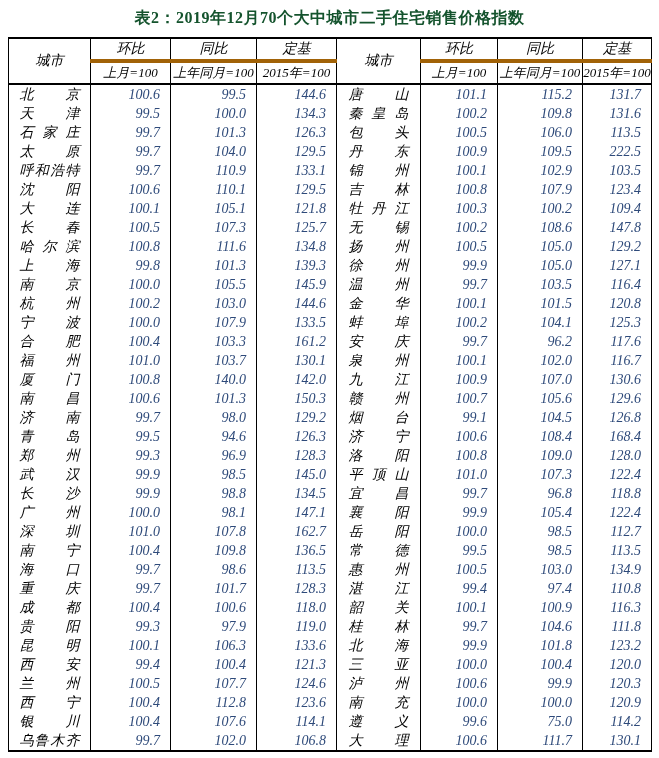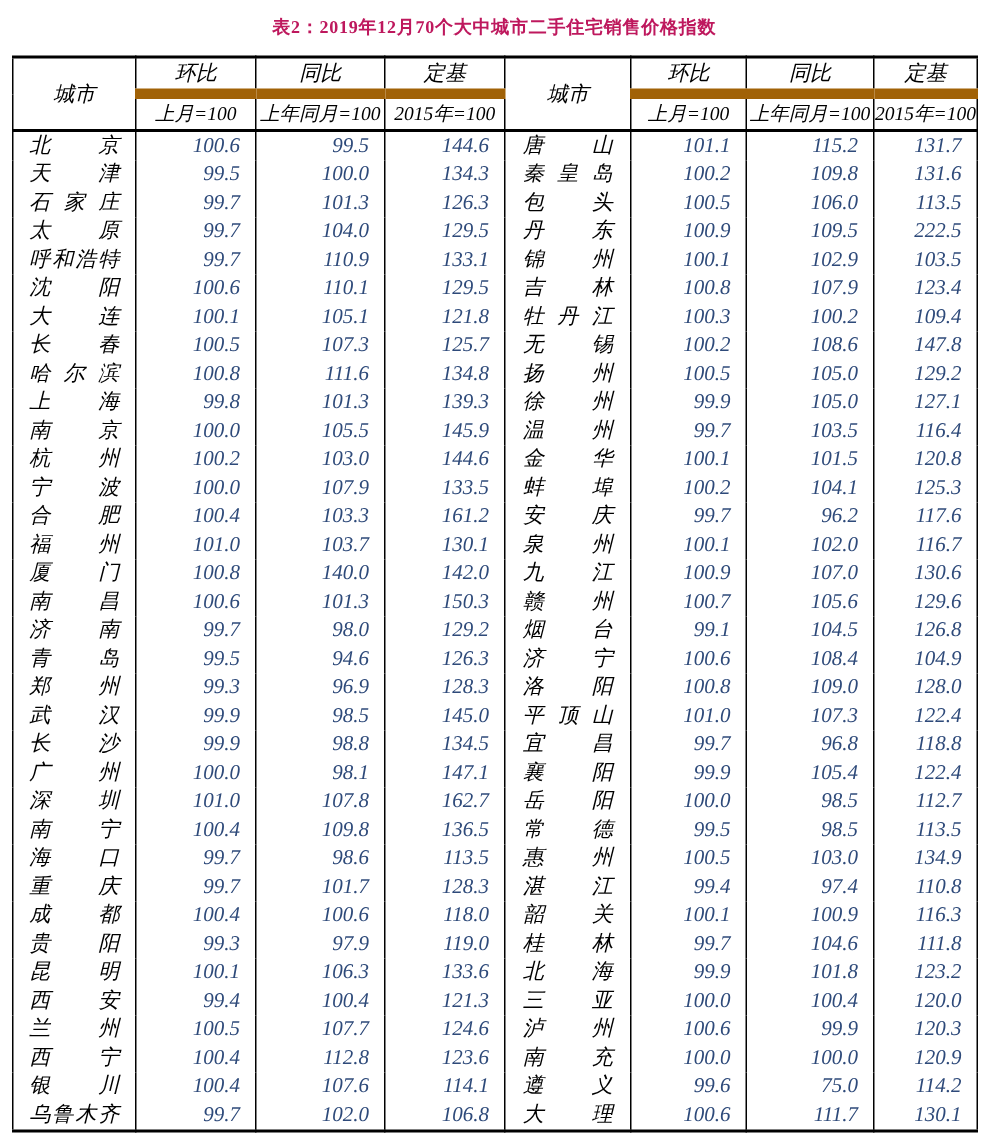--- a/index.html
+++ b/index.html
@@ -3,38 +3,38 @@
 <meta charset="utf-8">
 <style>
   html,body{margin:0;padding:0;background:#ffffff;}
   body{
     width:659px;height:758px;overflow:hidden;
     font-family:"Liberation Serif","DejaVu Serif",serif;
     color:#000;
   }
   .page-title{
     height:37px;display:flex;align-items:center;justify-content:center;
-    font-size:12px;font-weight:bold;letter-spacing:0.5px;color:#be185d;
+    font-size:16px;font-weight:bold;letter-spacing:0.5px;color:#14532d;
   }
   table.idx{
     border-collapse:collapse;table-layout:fixed;
     margin-left:8px;width:643px;
     border-top:2px solid #000;
     border-bottom:2px solid #000;
     border-left:1px solid #000;
     border-right:1px solid #000;
     font-style:italic;
   }
   col.c-city-l{width:82px;} col.c-mom-l{width:80px;} col.c-yoy-l{width:86px;} col.c-fix-l{width:80px;}
   col.c-city-r{width:84px;} col.c-mom-r{width:77px;} col.c-yoy-r{width:85px;} col.c-fix-r{width:69px;}
   th,td{border-left:1px solid #000;padding:0;}
   thead{border-bottom:2px solid #000;}
   thead th{font-weight:normal;font-size:14px;text-align:center;vertical-align:middle;}
   thead tr.h1 th{height:20px;}
-  thead tr.h1 th.measure{border-bottom:7px solid #a16207;}
+  thead tr.h1 th.measure{border-bottom:4px solid #a16207;}
   thead tr.h2 th{height:20px;font-size:13px;color:#000000;}
   thead th.city-head{font-size:14px;color:#000;}
   tbody td{height:19px;line-height:19px;font-size:14px;}
   td.city-cell{text-align:center;color:#000;}
   td.city-cell .city{
     display:inline-block;width:60px;
     text-align:justify;text-align-last:justify;
     font-family:"Liberation Serif","DejaVu Serif",serif;
   }
   td.num-cell{
@@ -261,21 +261,21 @@
         <td class="num-cell">126.8</td>
       </tr>
       <tr>
         <td class="city-cell"><span class="city">青岛</span></td>
         <td class="num-cell">99.5</td>
         <td class="num-cell">94.6</td>
         <td class="num-cell">126.3</td>
         <td class="city-cell"><span class="city">济宁</span></td>
         <td class="num-cell">100.6</td>
         <td class="num-cell">108.4</td>
-        <td class="num-cell">104.9</td>
+        <td class="num-cell">168.4</td>
       </tr>
       <tr>
         <td class="city-cell"><span class="city">郑州</span></td>
         <td class="num-cell">99.3</td>
         <td class="num-cell">96.9</td>
         <td class="num-cell">128.3</td>
         <td class="city-cell"><span class="city">洛阳</span></td>
         <td class="num-cell">100.8</td>
         <td class="num-cell">109.0</td>
         <td class="num-cell">128.0</td>

